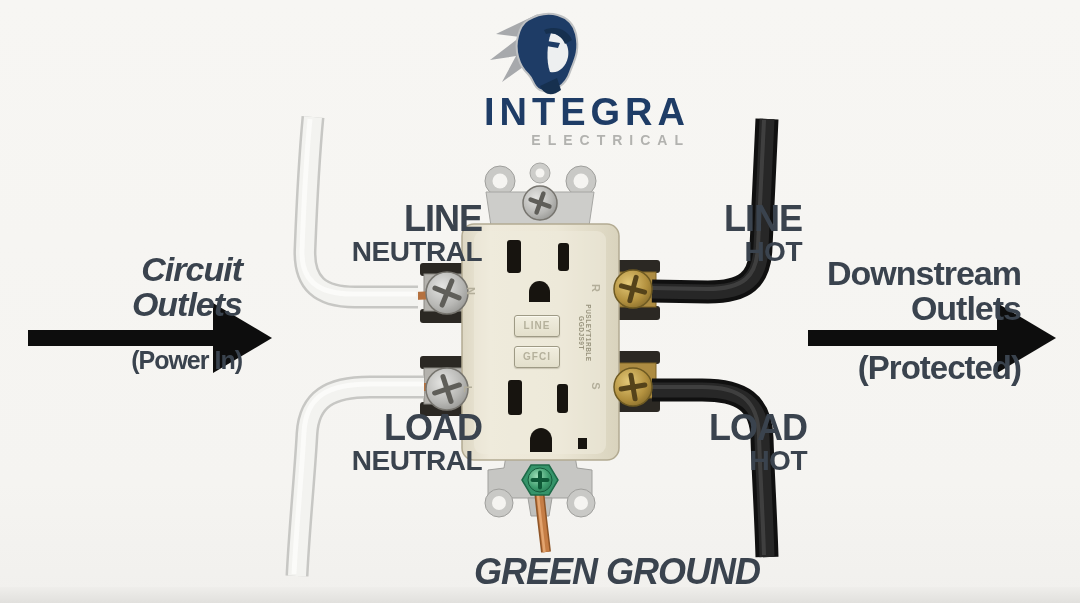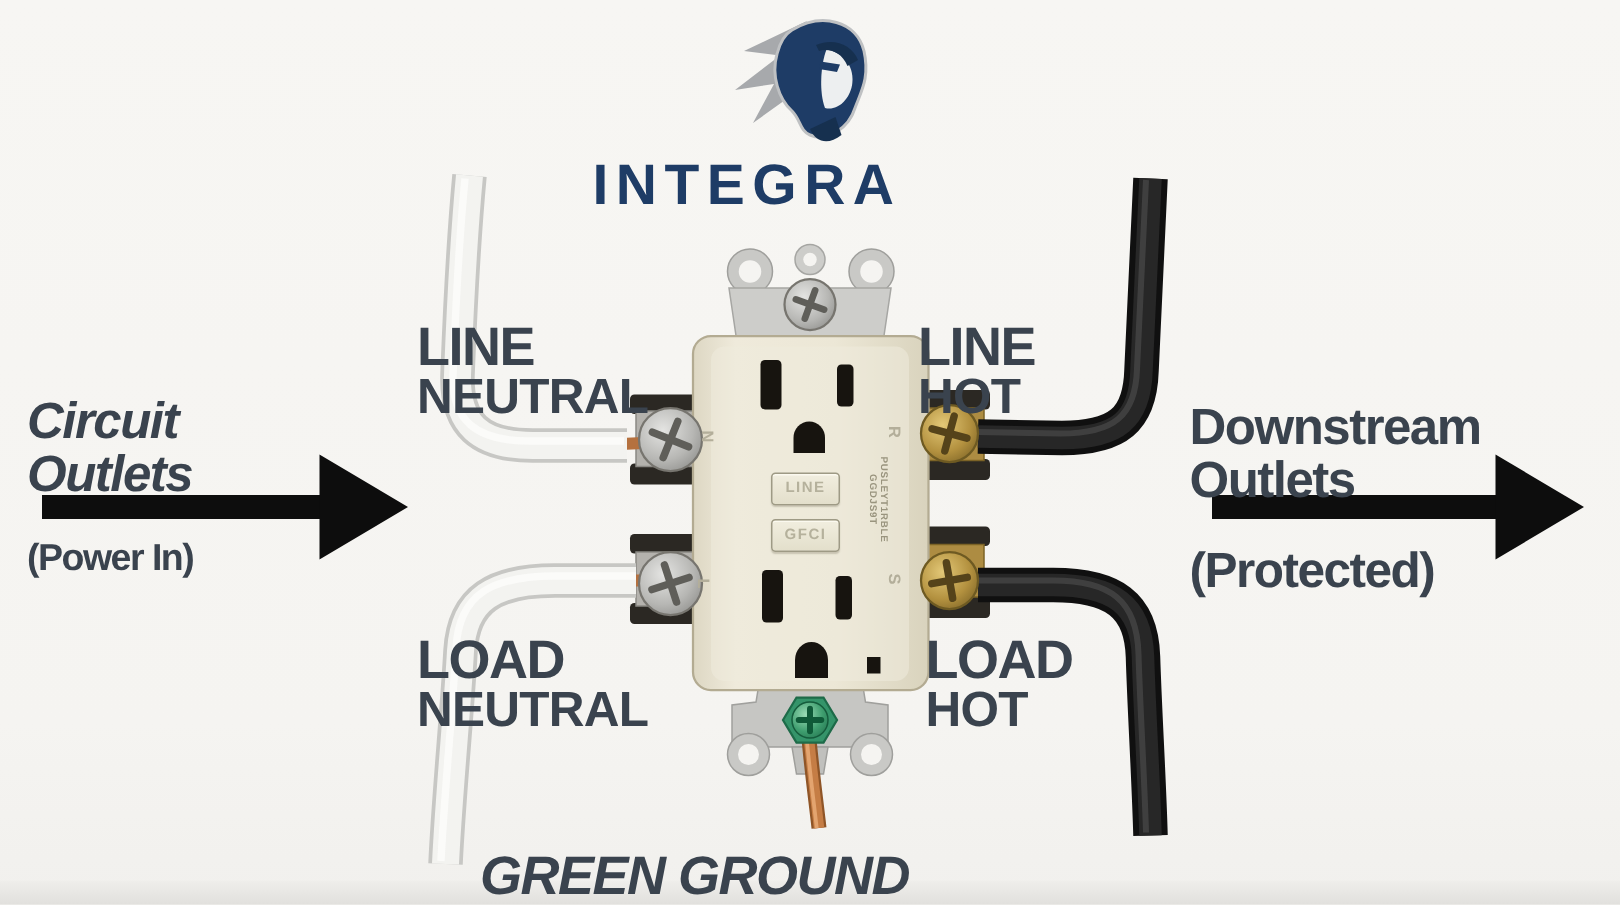--- a/index.html
+++ b/index.html
@@ -2,30 +2,30 @@
 <html><head>
 <meta charset="utf-8">
 <style>
   html,body{margin:0;padding:0;background:#e9e8e5;}
   #stage{
     position:relative;width:1080px;height:603px;overflow:hidden;
     background:linear-gradient(180deg,#f7f6f3 0%,#f5f4f1 80%,#f1f0ed 100%);
     font-family:"Liberation Sans", sans-serif;
   }
   #diagram-svg{position:absolute;left:0;top:0;z-index:1;}
-  .txt{position:absolute;z-index:3;color:#3a434e;font-weight:bold;text-align:left;margin-top:12px;}
+  .txt{position:absolute;z-index:3;color:#3a434e;font-weight:bold;text-align:right;}
   #logo-wordmark{left:390px;top:91px;width:300px;font-size:38px;letter-spacing:5px;text-indent:5px;color:#1e3c66;}
   #logo-subtitle{left:390px;top:132px;width:300px;font-size:14px;letter-spacing:7px;text-indent:7px;color:#b2b2af;}
   .callout-title{font-size:34px;line-height:35px;letter-spacing:-1px;}
   #circuit-breaker{left:18px;top:252px;width:224px;font-style:italic;}
   #power-in{left:18px;top:346px;width:224px;font-size:25px;letter-spacing:-1px;}
   #downstream{left:793px;top:256px;width:228px;}
   #protected{left:793px;top:349px;width:228px;font-size:33px;letter-spacing:-1px;}
   .wire-label .wl-big{font-size:36px;line-height:36px;letter-spacing:-1px;}
-  .wire-label .wl-small{font-size:33px;line-height:29px;letter-spacing:-0.5px;}
+  .wire-label .wl-small{font-size:28px;line-height:29px;letter-spacing:-0.5px;}
   #line-neutral{left:278px;top:201px;width:204px;}
   #line-hot{left:612px;top:201px;width:190px;}
   #load-neutral{left:278px;top:410px;width:204px;}
   #load-hot{left:617px;top:410px;width:190px;}
   #green-ground{left:320px;top:551px;width:440px;font-size:36px;letter-spacing:-1px;font-style:italic;}
   .gfci-btn{
     position:absolute;z-index:4;width:44px;height:20px;border-radius:3px;
     background:linear-gradient(180deg,#f1eedf,#e3dfcb);
     border:1px solid #9e9a85;box-shadow:inset 0 1px 0 #fbf9ef, 0 1px 1px rgba(90,85,60,.25);
     color:#b5b19c;font-size:10px;font-weight:bold;line-height:20px;text-align:center;letter-spacing:1px;
@@ -225,20 +225,21 @@
     <g transform="translate(633,387)">
       <circle r="19" fill="url(#brassGrad)" stroke="#6e5a22" stroke-width="1.5"></circle>
       <g transform="rotate(-10)" stroke="#55431a" stroke-width="5" stroke-linecap="round">
         <line x1="-12" y1="0" x2="12" y2="0"></line>
           <line x1="0" y1="-12" x2="0" y2="12"></line>
       </g>
     </g>
   </svg>
 
   <div class="txt" id="logo-wordmark">INTEGRA</div>
+  <div class="txt" id="logo-subtitle">ELECTRICAL</div>
 
   <div class="txt callout-title" id="circuit-breaker">
     <div>Circuit</div>
     <div>Outlets</div>
   </div>
   <div class="txt" id="power-in">(Power In)</div>
 
   <div class="txt callout-title" id="downstream">
     <div>Downstream</div>
     <div>Outlets</div>

